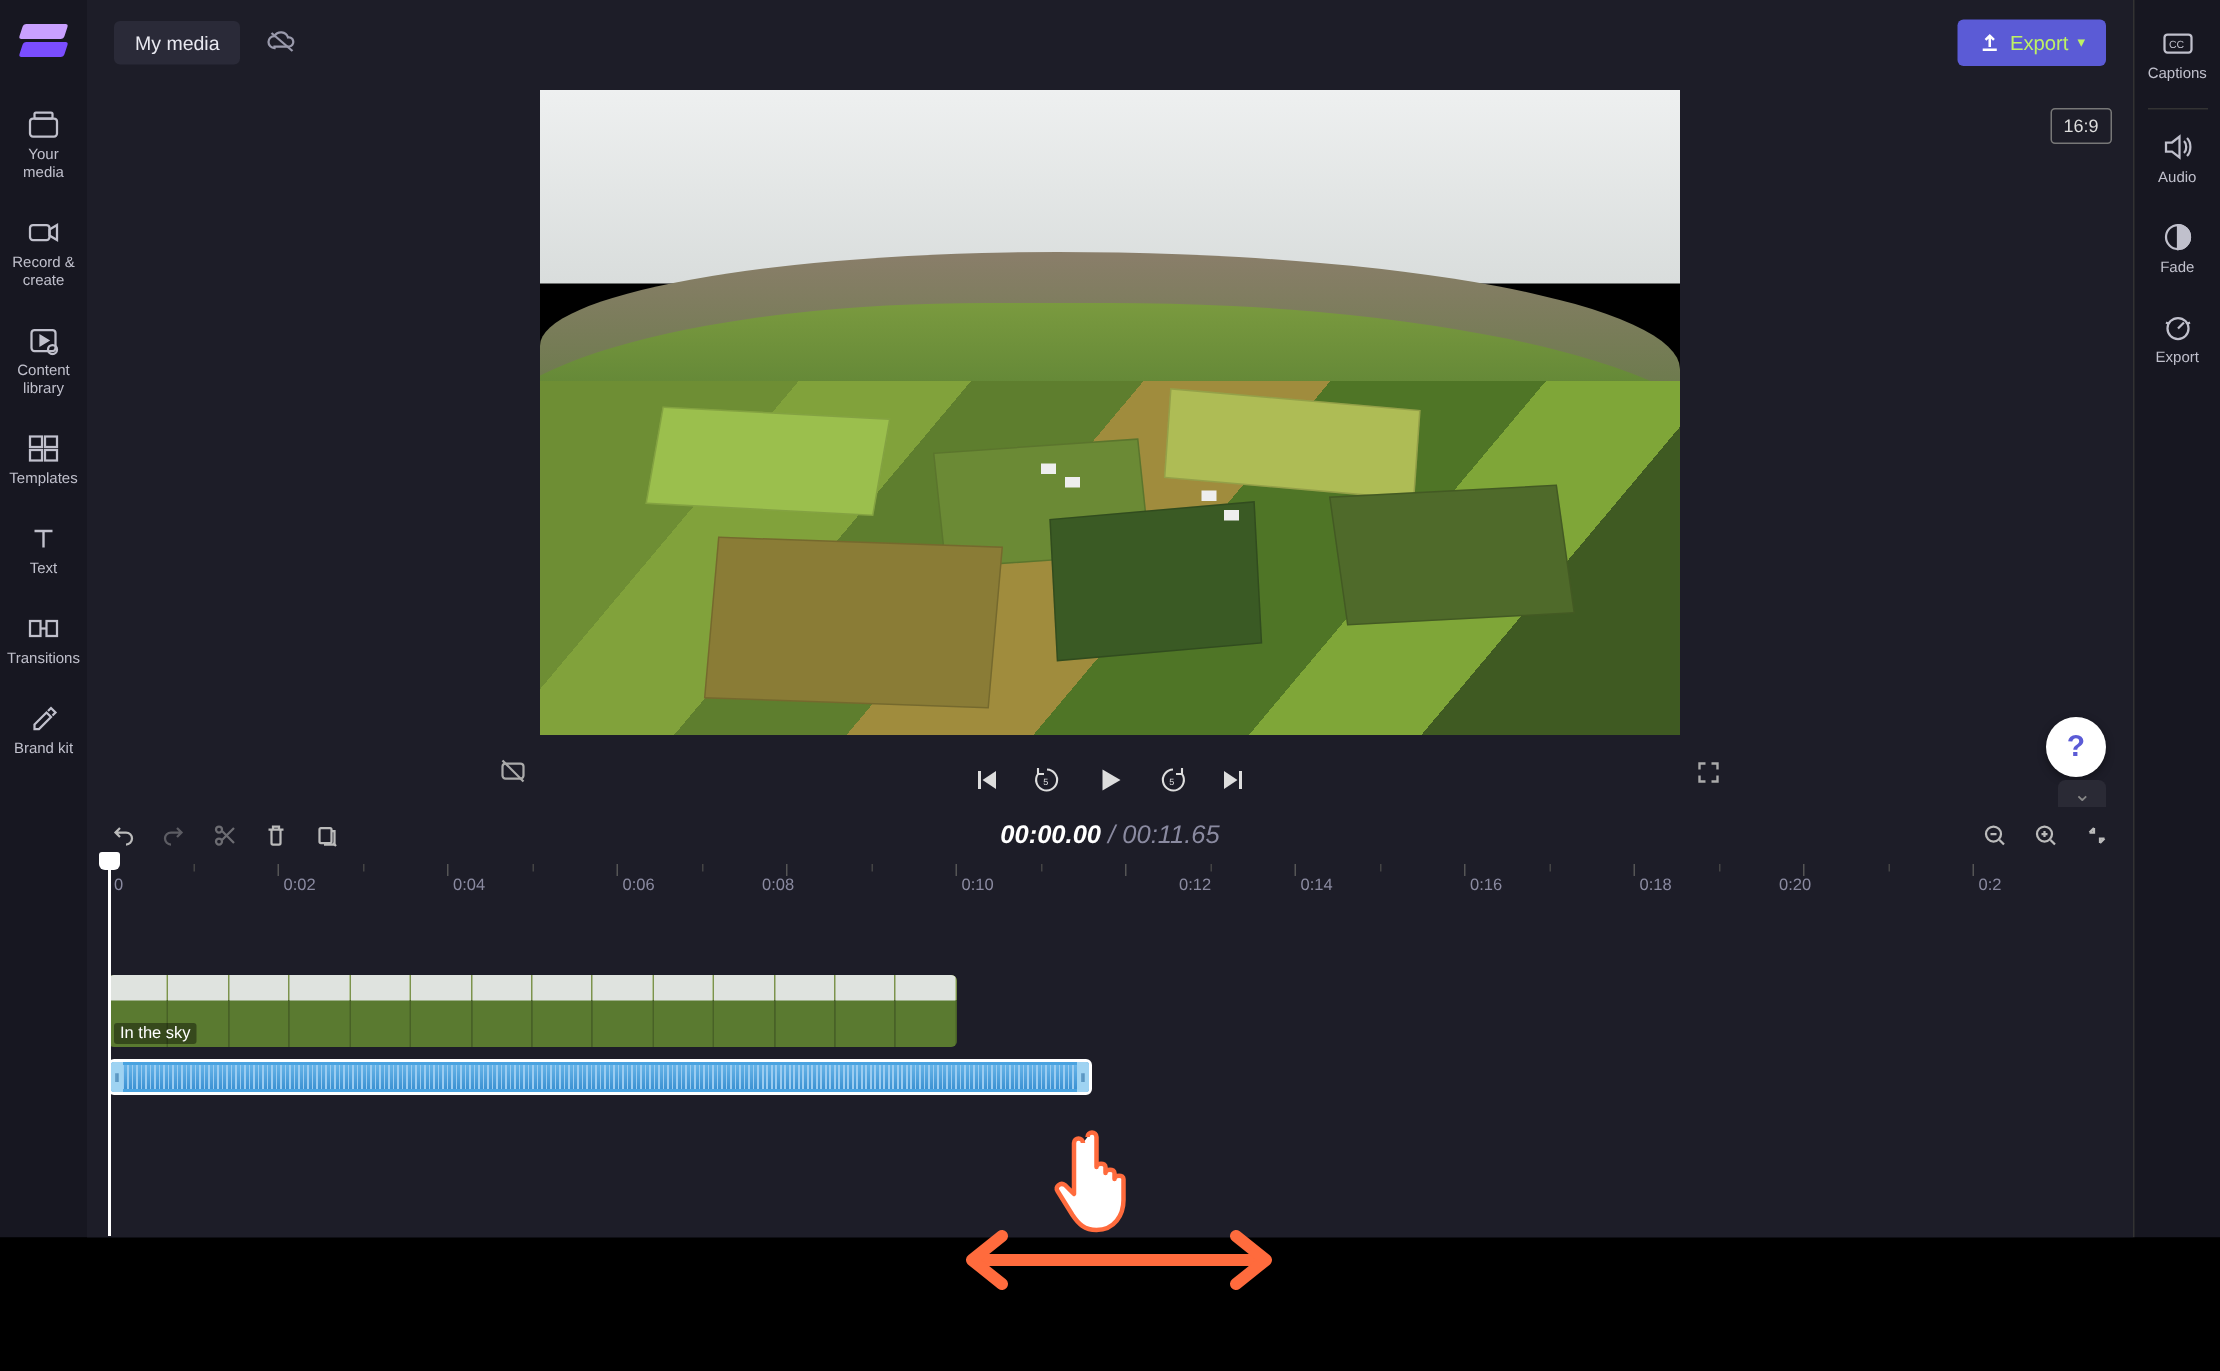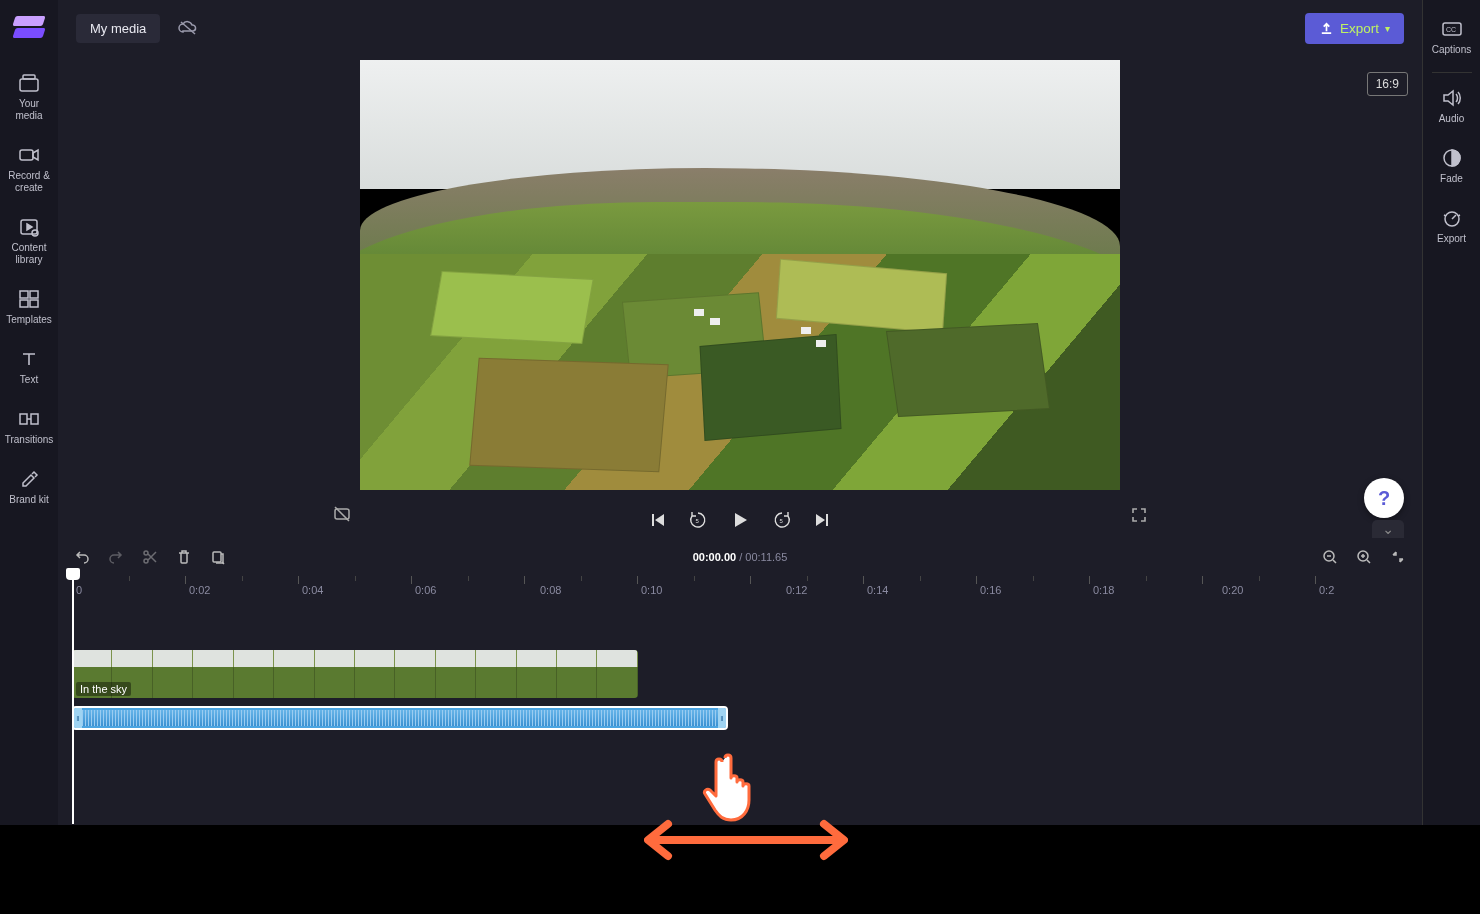--- a/index.html
+++ b/index.html
@@ -199,21 +199,21 @@
     left:58px; right:58px; top:540px; bottom:0;
     background:#1d1d28;
   }
   .timeline-toolbar {
     height:34px; display:flex; align-items:center;
     padding: 0 16px; gap:18px;
     color:#bbb;
     font-size:12px;
   }
   .tl-tool { cursor:pointer; display:flex; }
-  .tl-time { position:absolute; left:50%; transform:translateX(-50%); font-size:11px; }
+  .tl-time { position:absolute; left:50%; transform:translateX(-50%); font-size:17px;font-style:italic; }
   .tl-time .cur { color:#fff; font-weight:600; }
   .tl-time .dur { color:#8a8aa0; }
   .tl-zoom { margin-left:auto; display:flex; gap:18px; }
 
   
   .ruler {
     position:relative;
     height:30px;
     margin: 2px 0 0 14px;
     color:#8a8aa0;
@@ -594,39 +594,39 @@
       <div class="tick" style="left: 113px;"></div>
       <div class="tlabel" style="left: 117px; text-align: center;">0:02</div>
       <div class="tick minor" style="left: 169.5px;"></div>
       <div class="tick" style="left: 226px;"></div>
       <div class="tlabel" style="left: 230px;">0:04</div>
       <div class="tick minor" style="left: 282.5px;"></div>
       <div class="tick" style="left: 339px;"></div>
       <div class="tlabel" style="left: 343px;">0:06</div>
       <div class="tick minor" style="left: 395.5px;"></div>
       <div class="tick" style="left: 452px;"></div>
-      <div class="tlabel" style="left: 468px;">0:08</div>
+      <div class="tlabel" style="left: 436px;">0:08</div>
       <div class="tick minor" style="left: 508.5px;"></div>
       <div class="tick" style="left: 565px;"></div>
       <div class="tlabel" style="left: 569px;">0:10</div>
       <div class="tick minor" style="left: 621.5px;"></div>
       <div class="tick" style="left: 678px;"></div>
       <div class="tlabel" style="left: 682px; margin-left: 32px;">0:12</div>
       <div class="tick minor" style="left: 734.5px;"></div>
       <div class="tick" style="left: 791px;"></div>
       <div class="tlabel" style="left: 795px;">0:14</div>
       <div class="tick minor" style="left: 847.5px;"></div>
       <div class="tick" style="left: 904px;"></div>
       <div class="tlabel" style="left: 908px;">0:16</div>
       <div class="tick minor" style="left: 960.5px;"></div>
       <div class="tick" style="left: 1017px;"></div>
       <div class="tlabel" style="left: 1021px;">0:18</div>
       <div class="tick minor" style="left: 1073.5px;"></div>
       <div class="tick" style="left: 1130px;"></div>
-      <div class="tlabel" style="left: 1150px;">0:20</div>
+      <div class="tlabel" style="left: 1114px;">0:20</div>
       <div class="tick minor" style="left: 1186.5px;"></div>
       <div class="tick" style="left: 1243px;"></div>
       <div class="tlabel" style="left: 1247px;">0:2</div>
     </div>
 
   <div class="tracks">
     <div class="playhead-head"></div>
     <div class="playhead-line"></div>
 
     <div class="video-clip">

